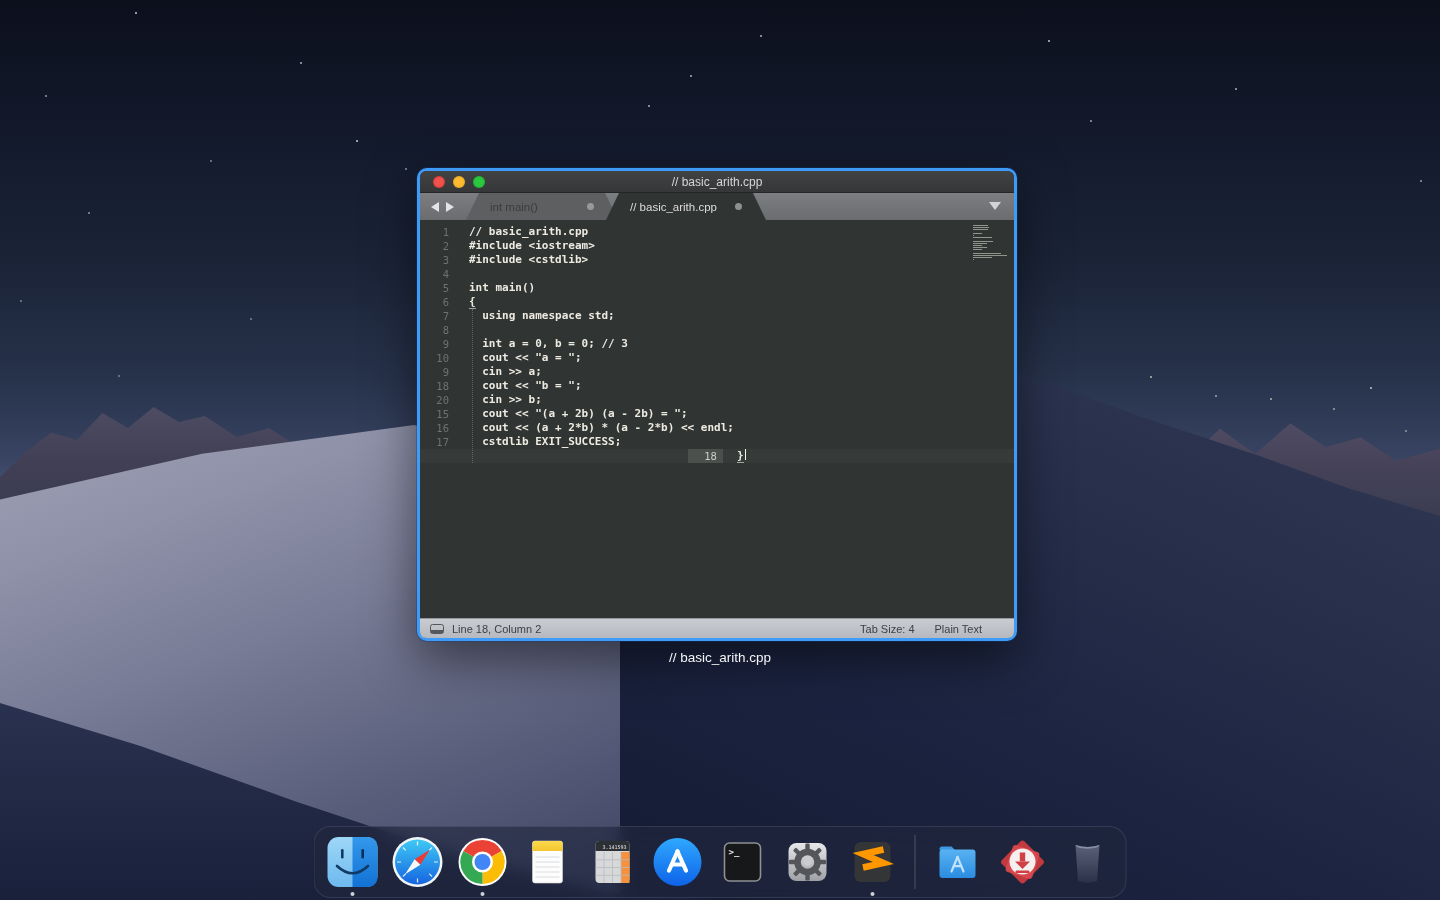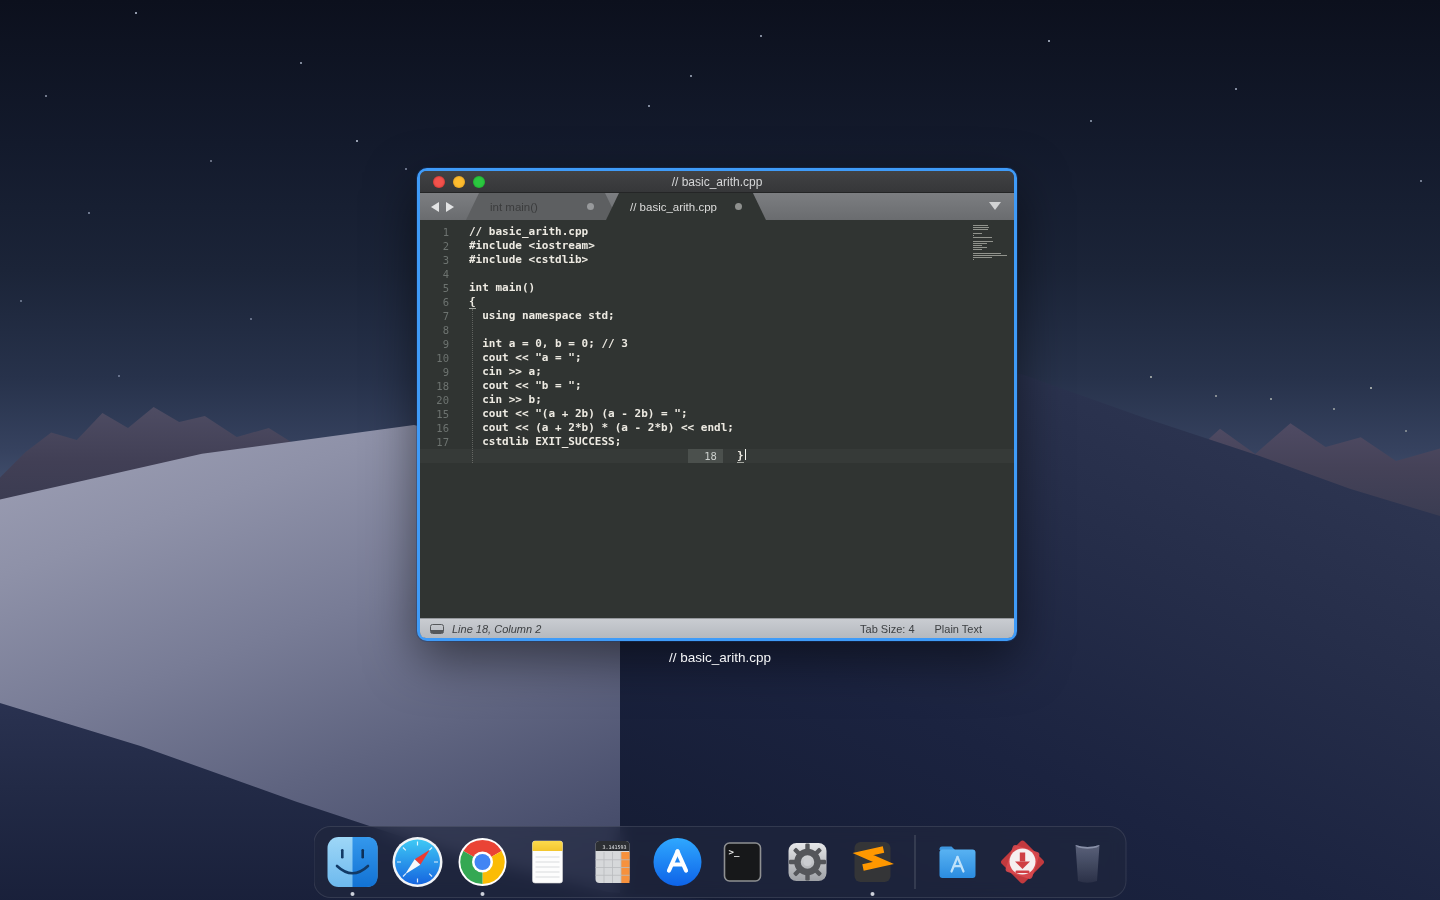--- a/index.html
+++ b/index.html
@@ -77,21 +77,21 @@
   .br-match { border-bottom:1px solid #a3a6a0; }
   .cursor-caret { display:inline-block; width:1.5px; height:11px; background:#f6f6f1; vertical-align:-1px; margin-left:1px; }
   .indent-guide { position:absolute; left:52px; top:89px; height:154px; border-left:1px dotted rgba(222,222,212,.28); }
   .minimap { position:absolute; right:3px; top:5px; width:38px; }
   .mm-line { height:1px; margin-bottom:1px; background:rgba(225,225,216,.55); }
 
   .statusbar { height:20px; flex:none; background:linear-gradient(#c9ccd1,#b5b9bf); border-top:1px solid #95989d;
     border-radius:0 0 6px 6px; display:flex; align-items:center; padding:0 10px; font-size:11px; color:#3d4043; }
   .panel-icon { width:14px; height:10px; border:1.5px solid #55585b; border-radius:2.5px; margin-right:8px; position:relative; }
   .panel-icon::after { content:''; position:absolute; left:0; right:0; bottom:0; height:3px; background:#55585b; }
-  .sb-pos { flex:1;font-style:italic; }
+  .sb-pos { flex:1; }
   .sb-tabsize { margin-right:20px; }
   .sb-syntax { margin-right:22px; }
 
   .caption { position:absolute; left:417px; top:650px; width:606px; text-align:center; color:#f3f4f6; font-size:13.5px; z-index:10; }
 
   
   .dock { position:absolute; left:50%; transform:translateX(-50%); bottom:2px; height:72px; padding:0 12px;
     border-radius:17px; background:rgba(33,39,62,.62); border:1px solid rgba(255,255,255,.1);
     display:flex; align-items:center; gap:13px; z-index:20; backdrop-filter:blur(8px); }
   .dock-item { width:52px; height:52px; position:relative; flex:none; cursor:pointer; }

